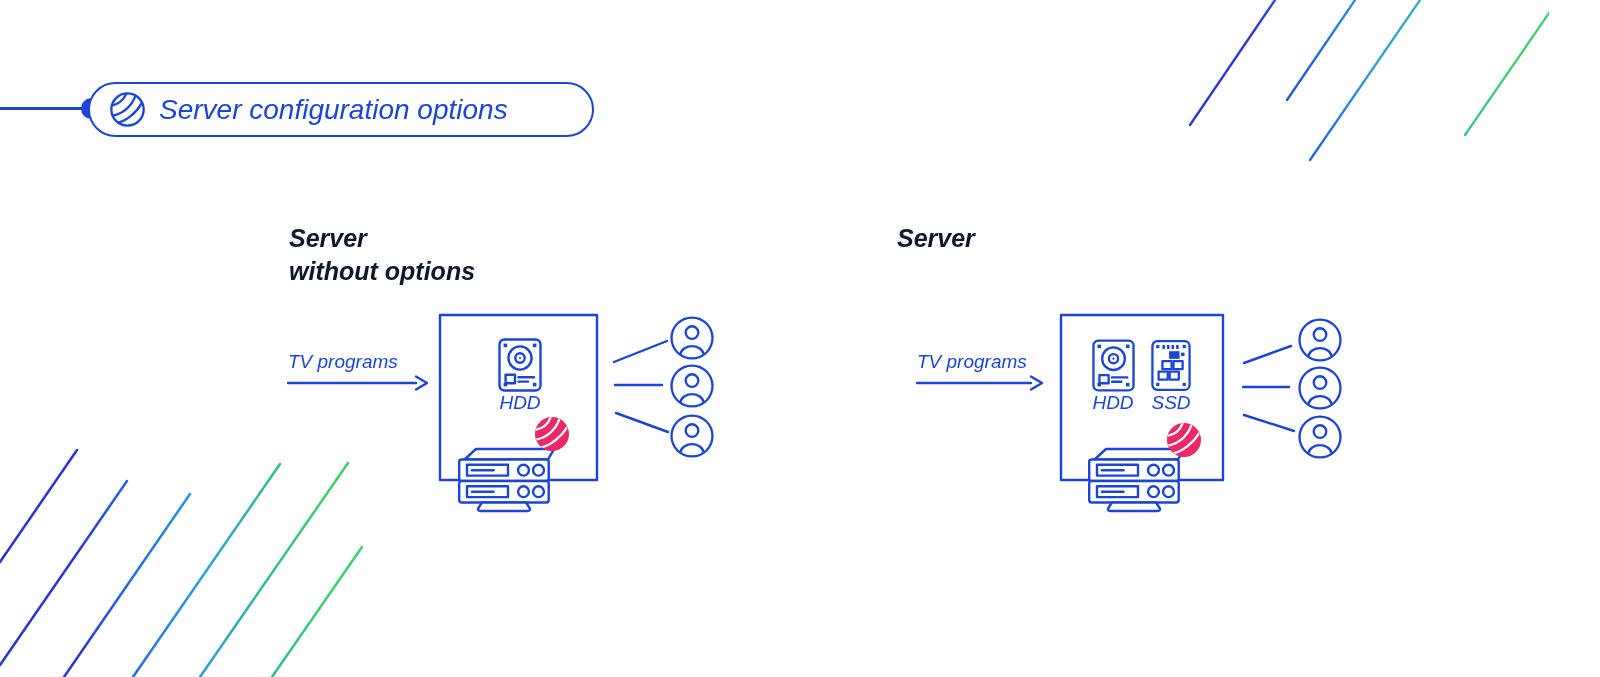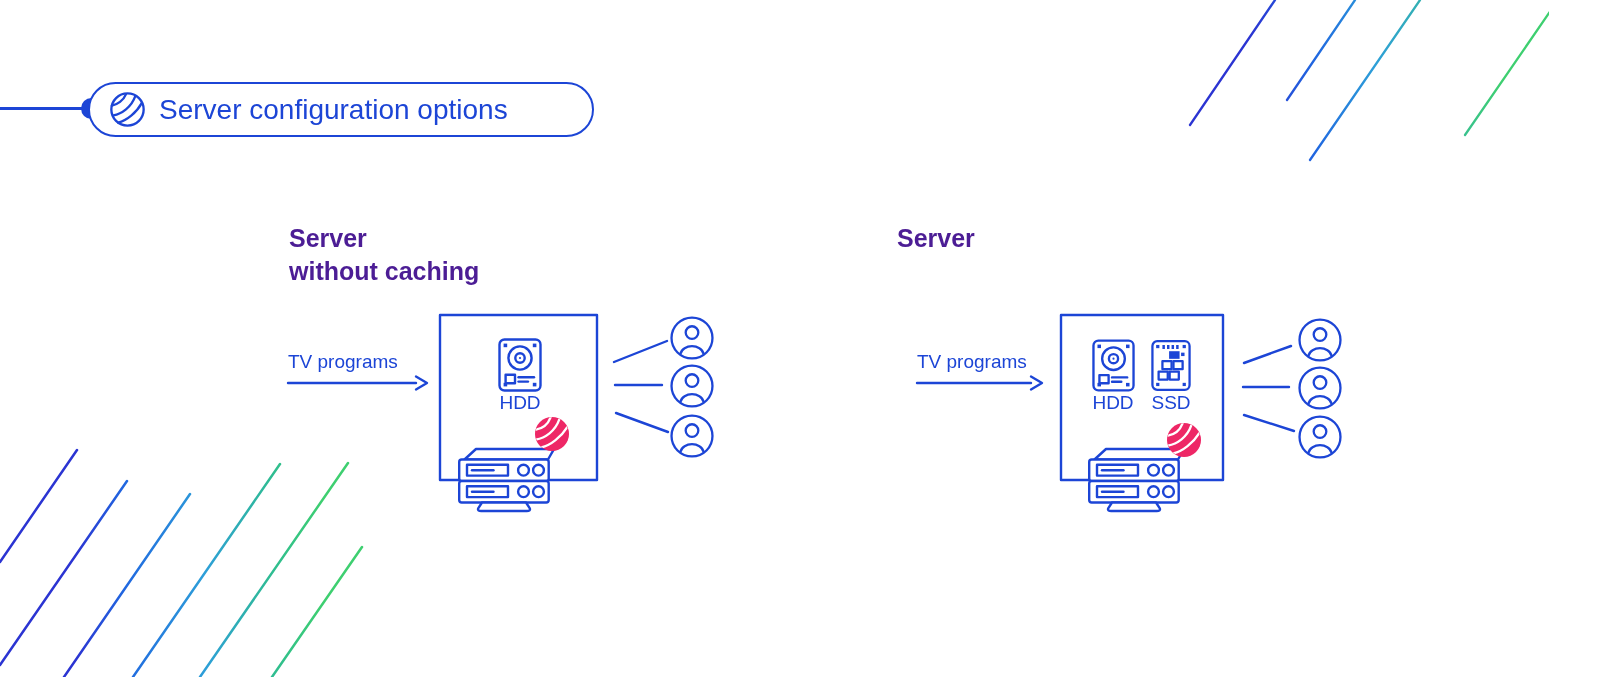--- a/index.html
+++ b/index.html
@@ -1,32 +1,32 @@
 <!DOCTYPE html>
 <html><head>
 <meta charset="utf-8">
 <style>
   html,body{margin:0;padding:0;background:#fff;}
   body{width:1600px;height:677px;overflow:hidden;font-family:"Liberation Sans",sans-serif;}
-  .canvas{position:relative;width:1549px;height:677px;background:#ffffff;overflow:hidden;}
+  .canvas{position:relative;width:1549px;height:677px;background:#ffffff;overflow:hidden;font-style:italic;}
 
   
   .decor{position:absolute;pointer-events:none;}
   .decor-bl{left:0;top:432px;}
   .decor-tr{left:1150px;top:0;}
 
   
   .header-line{position:absolute;left:0;top:107px;width:84px;height:3px;background:#1c45d6;}
   .header-dot{position:absolute;left:81px;top:98px;width:21px;height:21px;border-radius:50%;background:#1c45d6;}
   .title-pill{position:absolute;left:88px;top:82px;width:506px;height:55px;box-sizing:border-box;
     border:2.5px solid #1c45d6;border-radius:28px;display:flex;align-items:center;
     padding-left:19px;gap:13px;color:#1c45d6;font-size:28px;white-space:nowrap;background:#fff;}
 
   
-  .diagram-heading{position:absolute;color:#4c1d95;font-weight:bold;font-size:25px;line-height:33px;}
+  .diagram-heading{position:absolute;color:#0f172a;font-weight:bold;font-size:25px;line-height:33px;}
   .hl{display:block;}
   #heading-left{left:289px;top:222px;}
   #heading-right{left:897px;top:222px;}
 
   svg.diagram{position:absolute;overflow:visible;}
   #diagram-svg-left{left:270px;top:300px;}
   #diagram-svg-right{left:880px;top:300px;}
 
   
   .s{stroke:#1c45d6;stroke-width:2.4;fill:none;stroke-linecap:round;stroke-linejoin:round;}
@@ -159,21 +159,21 @@
   <div class="header-dot"></div>
   <div class="title-pill">
     <svg width="37" height="37" viewBox="0 0 38 38">
       <use href="#icon-yarn-outline"></use>
     </svg>
     <span>Server configuration options</span>
   </div>
 
   <div class="diagram-heading" id="heading-left">
     <span class="hl">Server</span>
-    <span class="hl">without caching</span>
+    <span class="hl">without options</span>
   </div>
 
   <div class="diagram-heading" id="heading-right">
     <span class="hl">Server</span>
   </div>
 
   <svg class="diagram" id="diagram-svg-left" width="470" height="225" viewBox="0 0 470 225">
     <text class="lbl" x="18" y="68">TV programs</text>
     <path class="s" d="M18 83 H146"></path>
     <path class="s" d="M146 76.5 L157 83 L146 89.5"></path>

